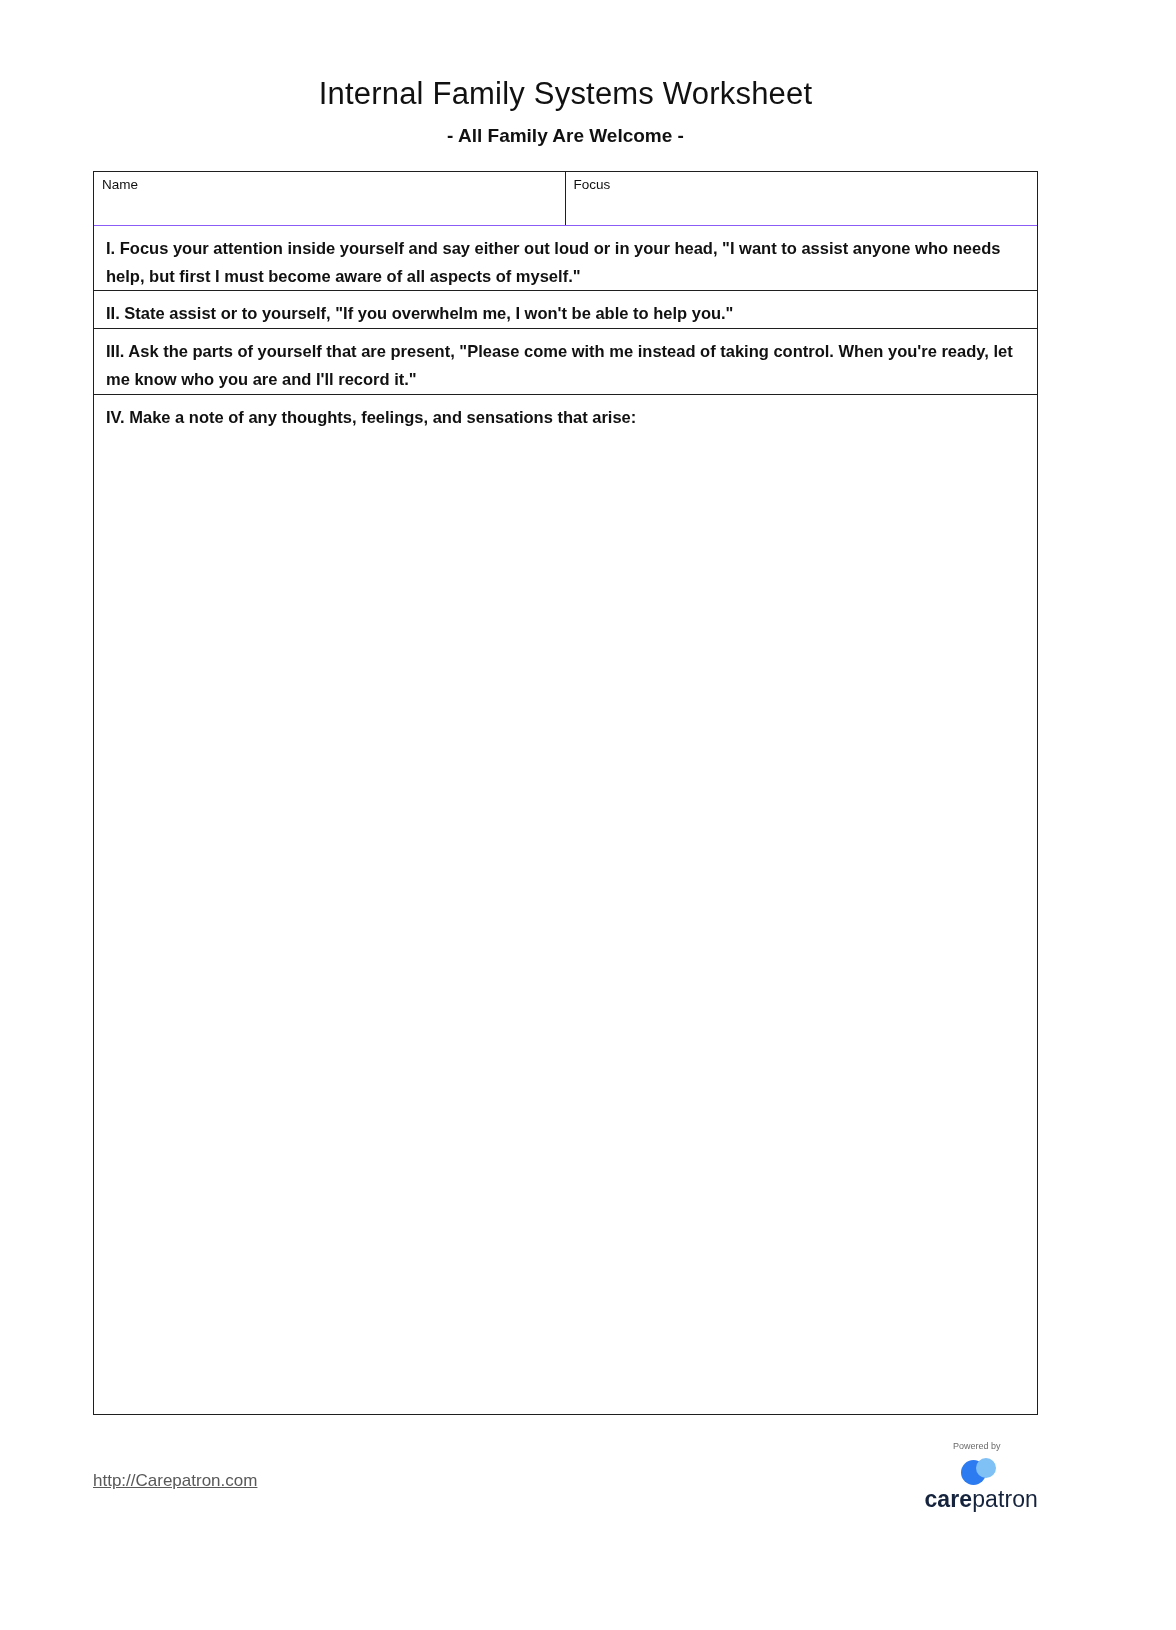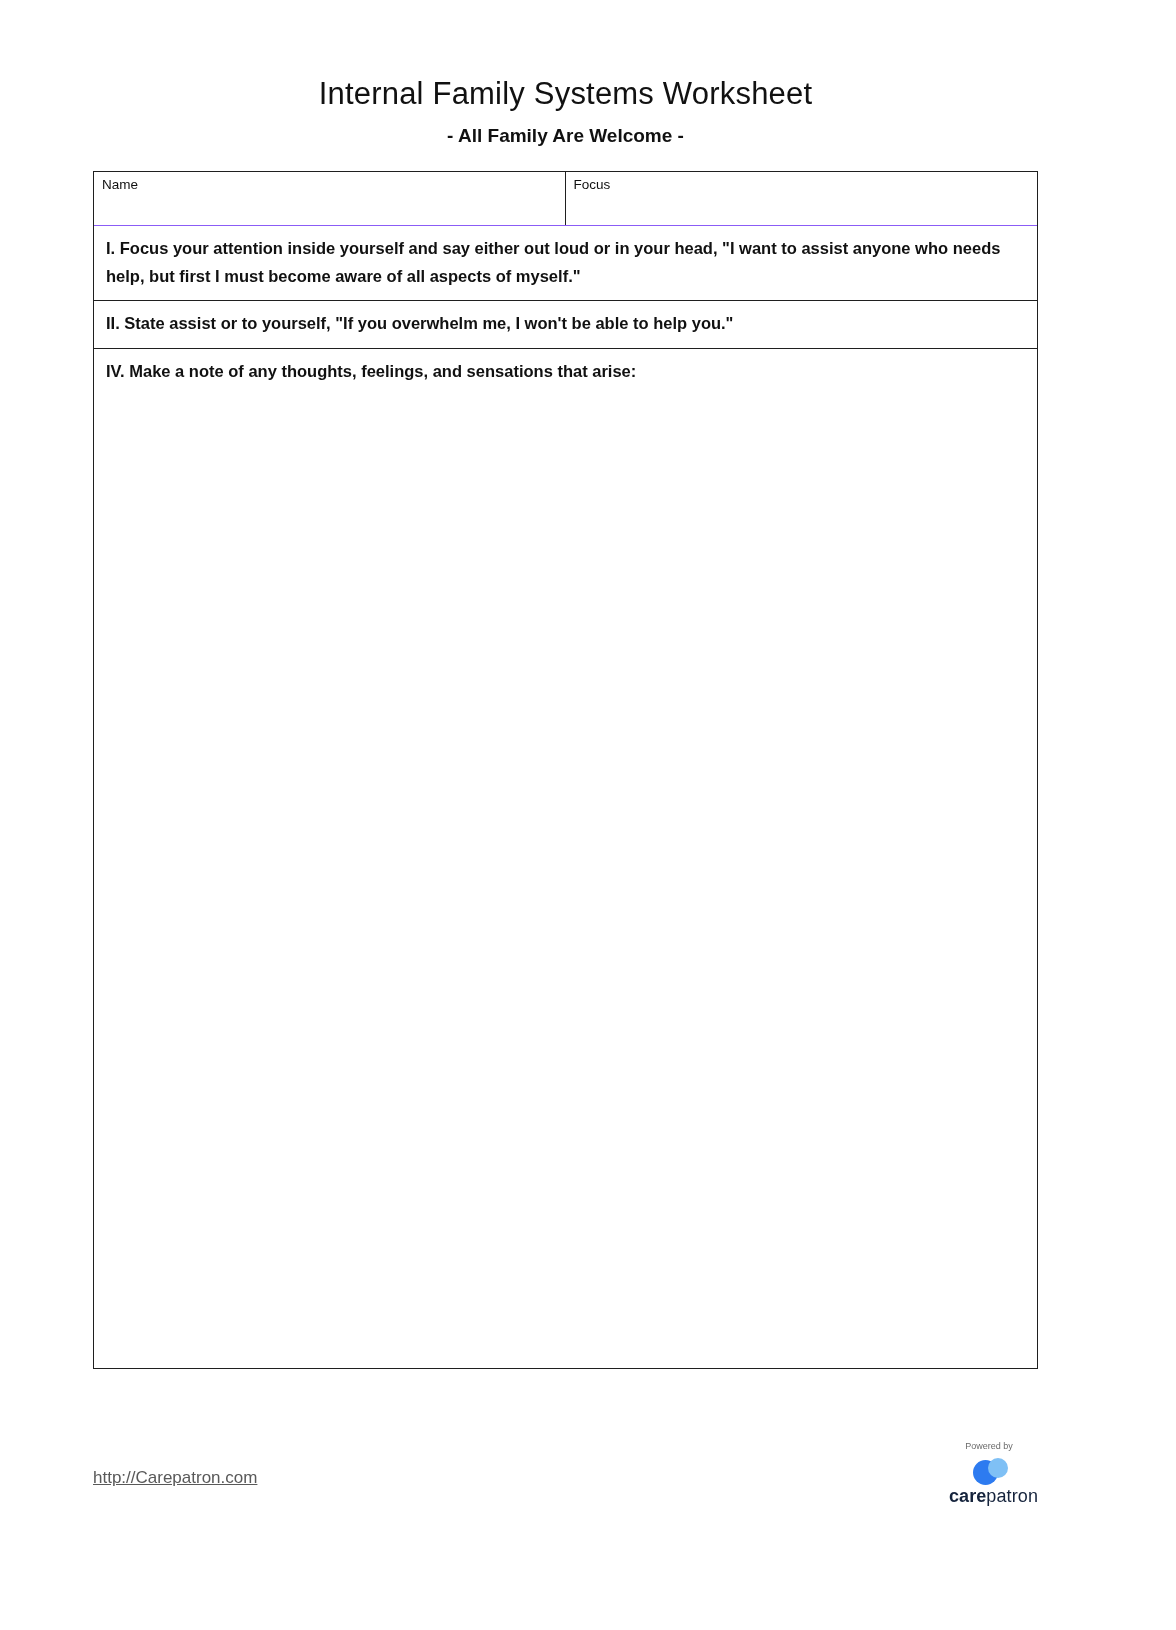--- a/index.html
+++ b/index.html
@@ -55,21 +55,21 @@
   .name-cell {
     width: 50%;
     border-right: 1px solid #1f1f1f;
   }
   .date-cell {
     flex: 1;
   }
   .section {
     box-sizing: border-box;
     border-bottom: 1px solid #1f1f1f;
-    padding: 9px 12px 10px 12px;
+    padding: 9px 12px 0 12px;
     font-size: 16.5px;
     font-weight: 700;
     line-height: 1.68;
   }
   .section:last-child {
     border-bottom: none;
   }
   .section-iv {
     height: 1019px;
   }
@@ -121,21 +121,21 @@
   .logo .c2 {
     position: absolute;
     left: 15px;
     top: 0;
     width: 20px;
     height: 20px;
     border-radius: 50%;
     background: #7fc0f5;
   }
   .wordmark {
-    font-size: 18px;
+    font-size: 23px;
     color: #15233c;
     letter-spacing: 0.1px;
   }
   .wordmark .bold {
     font-weight: 700;
   }
   .wordmark .rest {
     font-weight: 400;
   }
 </style>
@@ -161,20 +161,23 @@
     </div>
 
     <div class="section">
       <span>I. Focus your attention inside yourself and say either out loud or in your head, "I want to assist anyone who needs help, but first I must become aware of all aspects of myself."</span>
     </div>
 
     <div class="section">
       <span>II. State assist or to yourself, "If you overwhelm me, I won't be able to help you."</span>
     </div>
 
+    <div class="section">
+      <span>III. Ask the parts of yourself that are present, "Please come with me instead of taking control. When you're ready, let me know who you are and I'll record it."</span>
+    </div>
 
     <div class="section section-iv">
       <span>IV. Make a note of any thoughts, feelings, and sensations that arise:</span>
       <div class="notes-area"></div>
     </div>
 
   </div>
 </div>
 
 <div class="footer">

